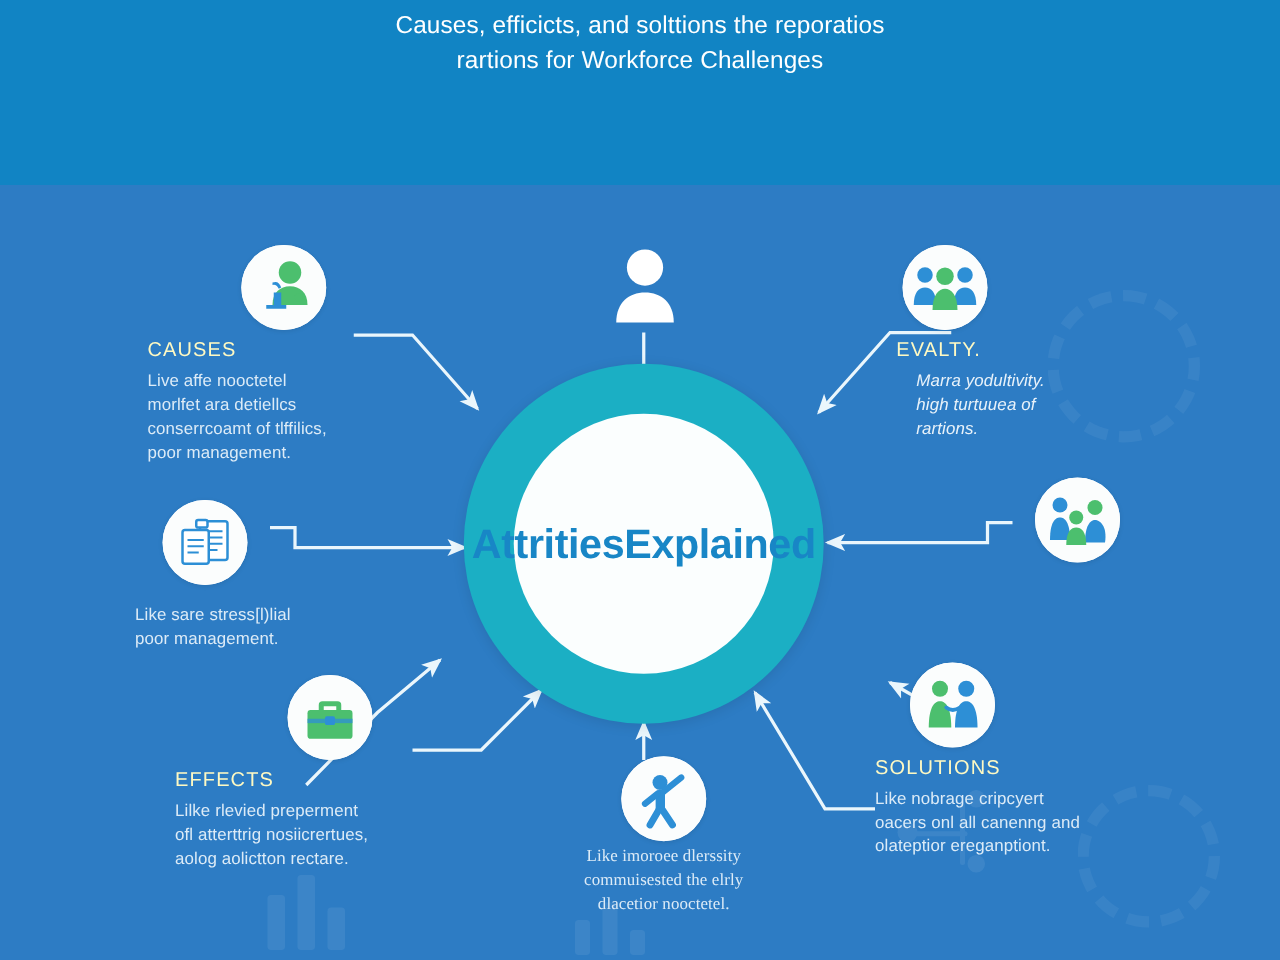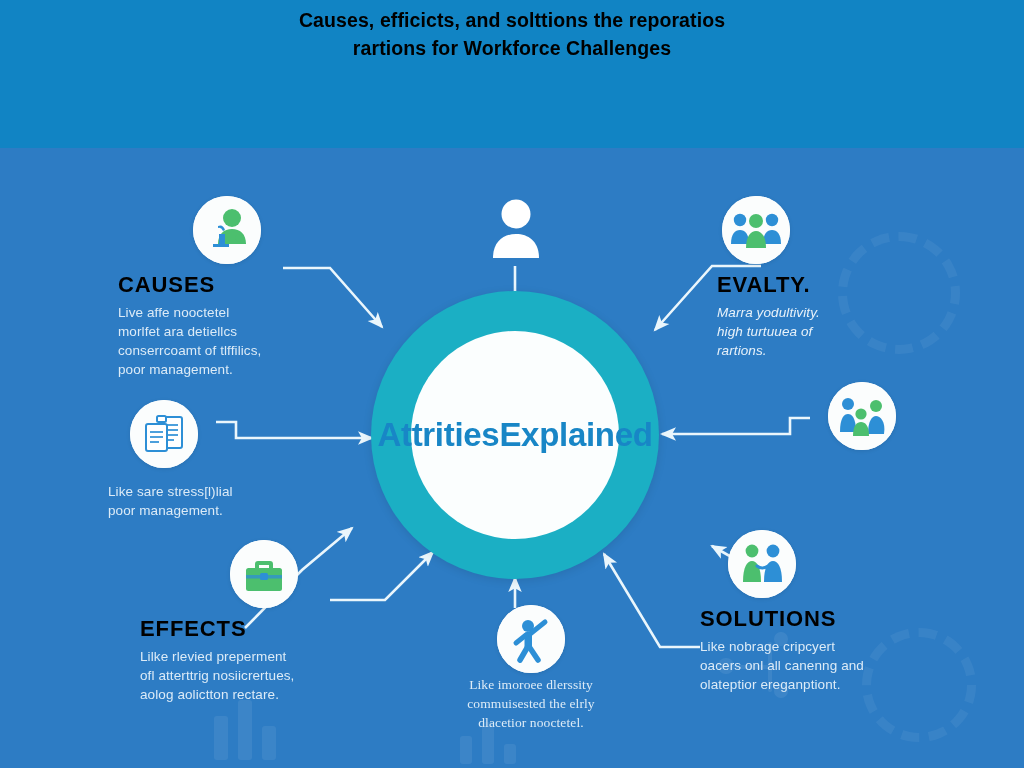--- a/index.html
+++ b/index.html
@@ -30,22 +30,22 @@
     font-size: 45px;
     font-weight: bold;
     color: #FFFFFF;
     letter-spacing: -0.4px;
     line-height: 1.18;
     text-shadow: 0 1px 2px rgba(0,0,0,0.10);
   }
   .header-sub-line {
     display: block;
     font-size: 19.5px;
-    font-weight: bold;
-    color: #000000;
+    font-weight: normal;
+    color: #ffffff;
     line-height: 1.45;
     letter-spacing: 0.1px;
   }
   #header-subtitle { margin: 6px 0 0 0; padding: 0; }
 
   
   .watermark {
     position: absolute;
     border-radius: 50%;
     border: 9px dashed rgba(255,255,255,0.055);
@@ -98,34 +98,34 @@
     position: relative;
     width: 68px; height: 68px;
     border-radius: 50%;
     background: #FBFDFD;
     margin: 0 auto;
     box-shadow: 0 1px 4px rgba(0,0,0,0.10);
   }
   .node-icon-circle svg { display: block; }
   .node-heading {
     margin: 8px 0 0 0;
-    font-size: 22px;
-    font-weight: bold;
-    color: #000000;
+    font-size: 16px;
+    font-weight: normal;
+    color: #fef9c3;
     letter-spacing: 0.9px;
   }
   .node-body {
     margin: 5px 0 0 0;
     font-size: 13.5px;
     font-weight: normal;
     color: #DCEBF7;
     line-height: 1.42;
     letter-spacing: 0.1px;
   }
-  .node-body.italicish { font-style: italic; color: #E8F2FA; }
+  .node-body.italicish { font-style: italic; color: #E8F2FA; margin-left: 16px; }
 
   .align-left   { text-align: left; }
   .align-center { text-align: center; }
 
   
   #node-causes    { left: 118px; top: 196px;  width: 250px; }
   #node-causes .node-icon-circle { margin: 0 0 0 75px; }
   #node-evalty    { left: 717px; top: 196px;  width: 252px; }
   #node-evalty .node-icon-circle { margin: 0 0 0 5px; }
   #node-docs      { left: 108px; top: 400px;  width: 236px; }

